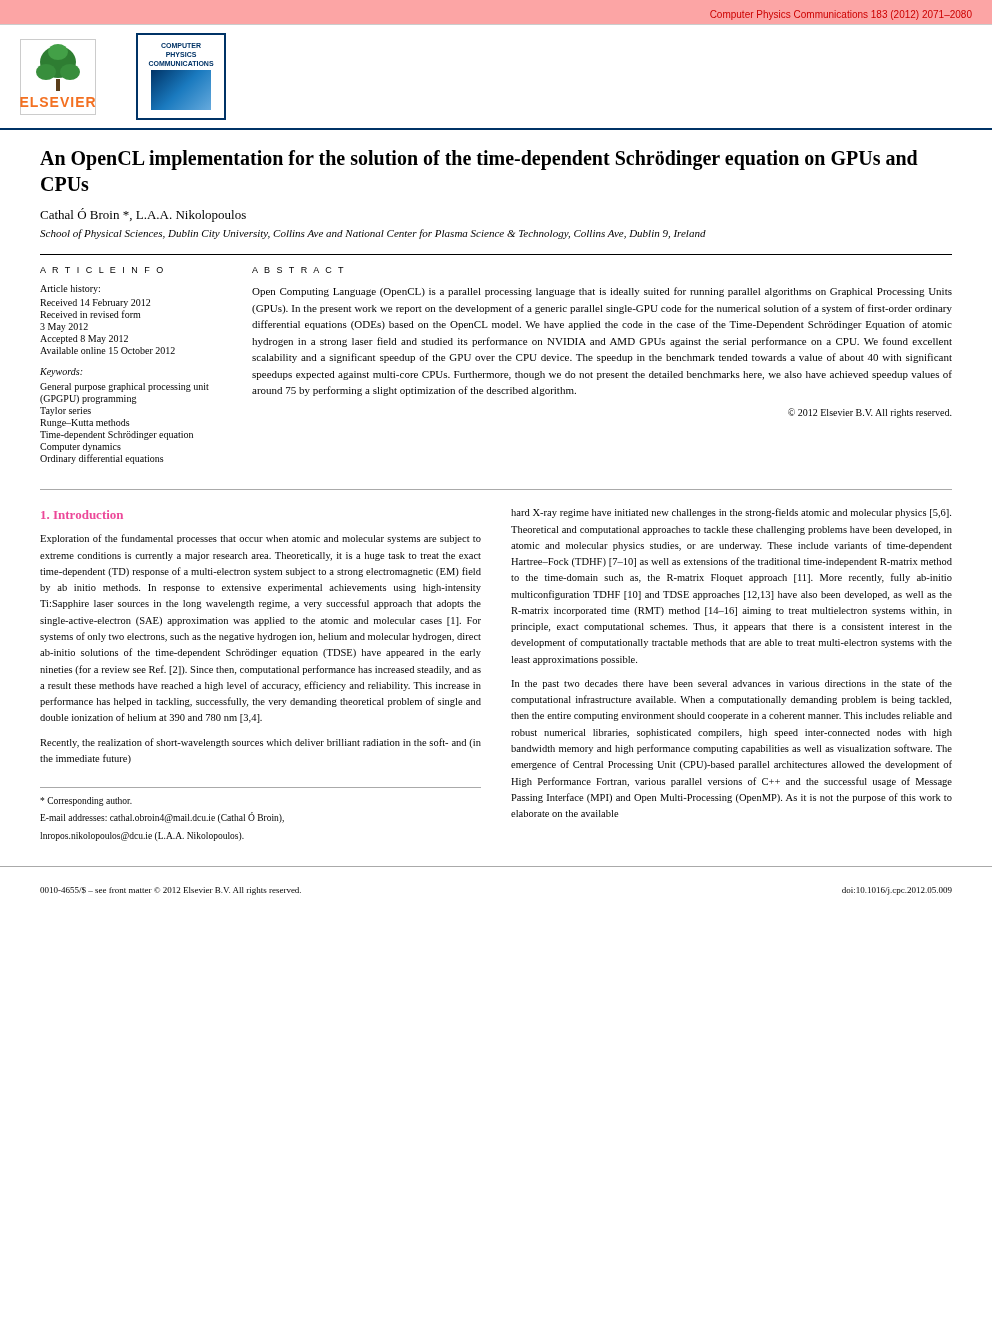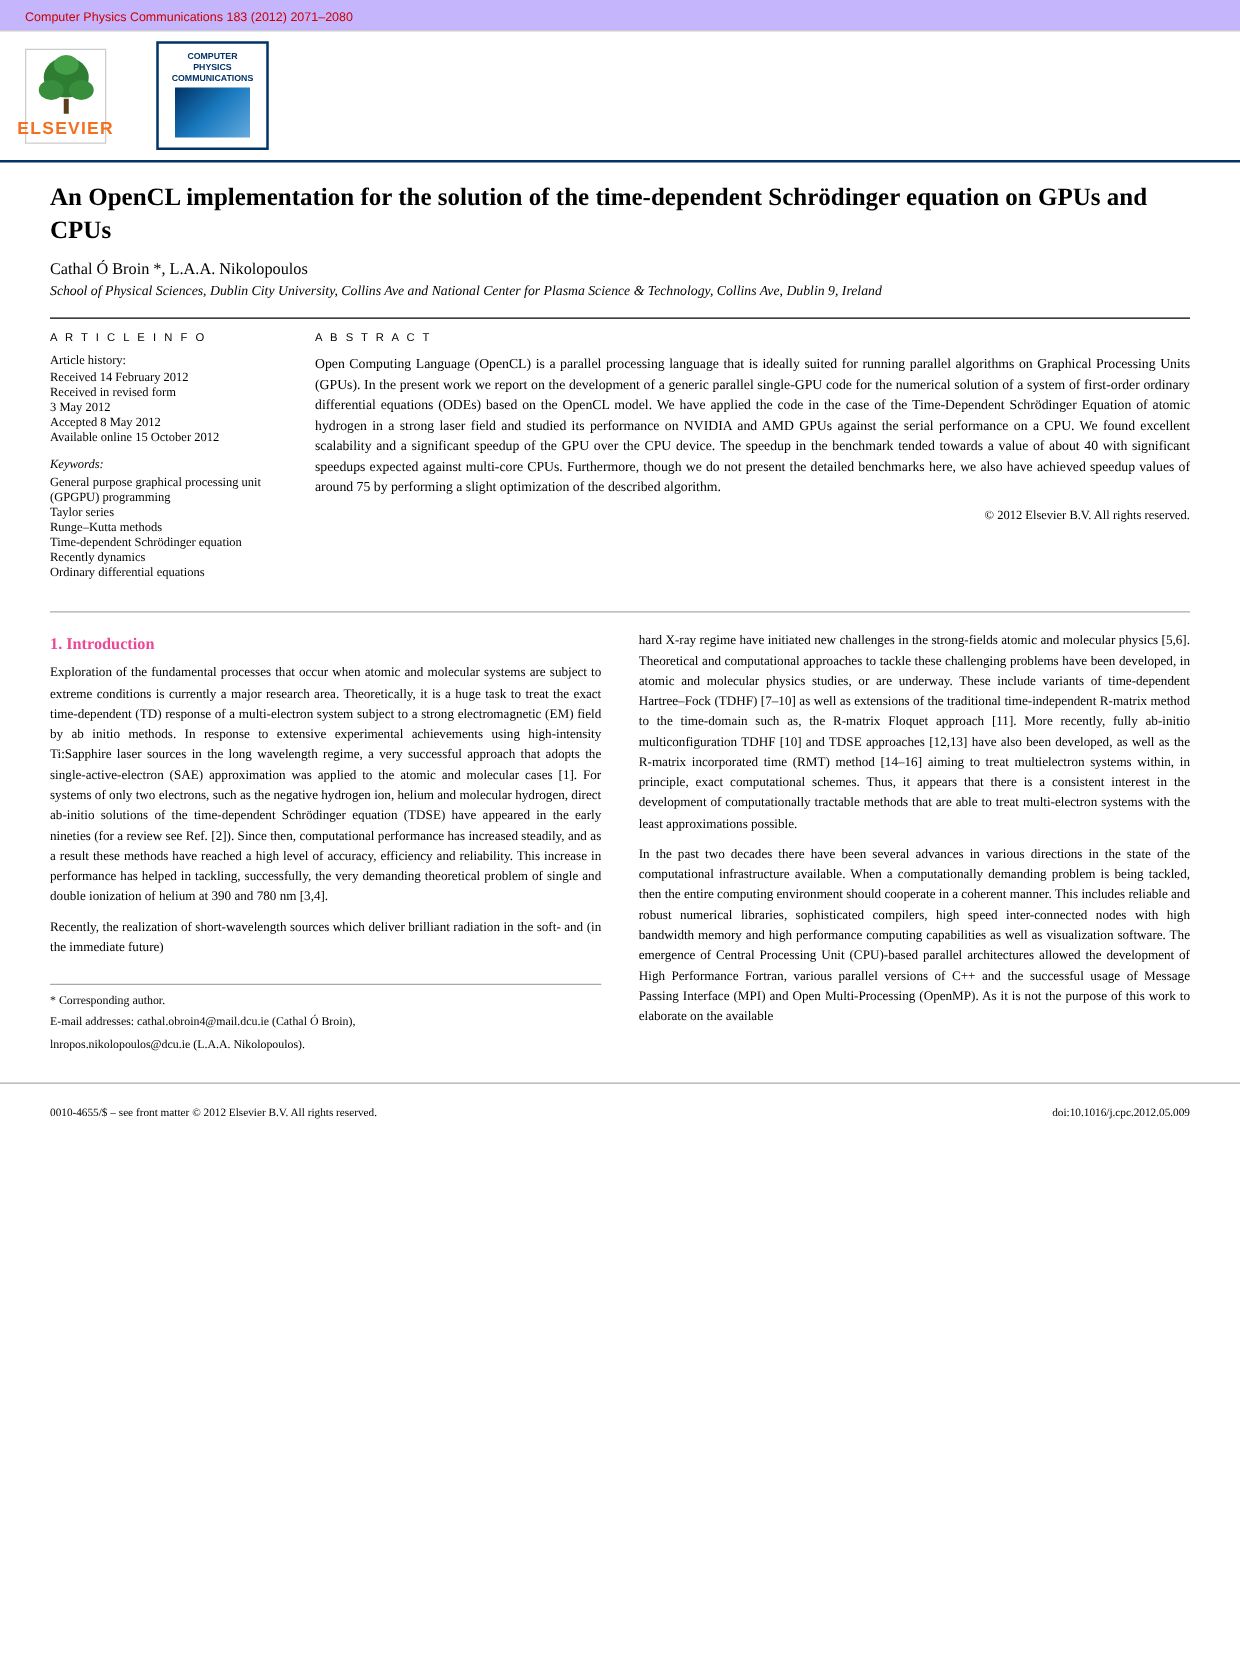--- a/index.html
+++ b/index.html
@@ -6,21 +6,22 @@
     body {
       font-family: 'Times New Roman', Times, serif;
       background: #fff;
       color: #000;
       width: 992px;
       min-height: 1323px;
     }
 
     
     .top-strip {
-      background: #c4b5fd;
+      background: #fca5a5;
+      text-align: right;
       padding: 4px 20px 2px;
       border-bottom: 1px solid #ccc;
     }
 
     
     .journal-header {
       display: flex;
       align-items: center;
       padding: 8px 20px;
       border-bottom: 2px solid #003366;
@@ -252,21 +253,21 @@
   </style>
 </head>
 <body>
 
 <div class="top-strip">
   <span style="color:#c00;font-size:10px;font-family:Arial,sans-serif;">Computer Physics Communications 183 (2012) 2071–2080</span>
 </div>
 
 <div class="journal-header">
 
-  <div class="elsevier-box elsevier-logo" style="width:65px;">
+  <div class="elsevier-box elsevier-logo" style="width:76px;">
     <div style="display:flex;flex-direction:column;align-items:center;">
 
       <svg width="60" height="50" viewBox="0 0 60 50">
         <rect x="28" y="35" width="4" height="12" fill="#5a3e1b"></rect>
         <ellipse cx="30" cy="18" rx="18" ry="16" fill="#2e7d32"></ellipse>
         <ellipse cx="18" cy="28" rx="10" ry="8" fill="#388e3c"></ellipse>
         <ellipse cx="42" cy="28" rx="10" ry="8" fill="#388e3c"></ellipse>
         <ellipse cx="30" cy="8" rx="10" ry="8" fill="#43a047"></ellipse>
       </svg>
       <div class="elsevier-word">ELSEVIER</div>
@@ -306,21 +307,21 @@
         <div class="history-item">Available online 15 October 2012</div>
       </div>
 
       <div class="keywords-section">
         <div class="kw-label">Keywords:</div>
         <div class="kw-item">General purpose graphical processing unit</div>
         <div class="kw-item">(GPGPU) programming</div>
         <div class="kw-item">Taylor series</div>
         <div class="kw-item">Runge–Kutta methods</div>
         <div class="kw-item">Time-dependent Schrödinger equation</div>
-        <div class="kw-item">Recently dynamics</div>
+        <div class="kw-item">Computer dynamics</div>
         <div class="kw-item">Ordinary differential equations</div>
       </div>
     </div>
 
     <div class="right-col">
       <div class="section-heading">A B S T R A C T</div>
       <div class="abstract-text">Open Computing Language (OpenCL) is a parallel processing language that is ideally suited for running parallel algorithms on Graphical Processing Units (GPUs). In the present work we report on the development of a generic parallel single-GPU code for the numerical solution of a system of first-order ordinary differential equations (ODEs) based on the OpenCL model. We have applied the code in the case of the Time-Dependent Schrödinger Equation of atomic hydrogen in a strong laser field and studied its performance on NVIDIA and AMD GPUs against the serial performance on a CPU. We found excellent scalability and a significant speedup of the GPU over the CPU device. The speedup in the benchmark tended towards a value of about 40 with significant speedups expected against multi-core CPUs. Furthermore, though we do not present the detailed benchmarks here, we also have achieved speedup values of around 75 by performing a slight optimization of the described algorithm.</div>
       <div class="copyright-line">© 2012 Elsevier B.V. All rights reserved.</div>
     </div>
   </div>

